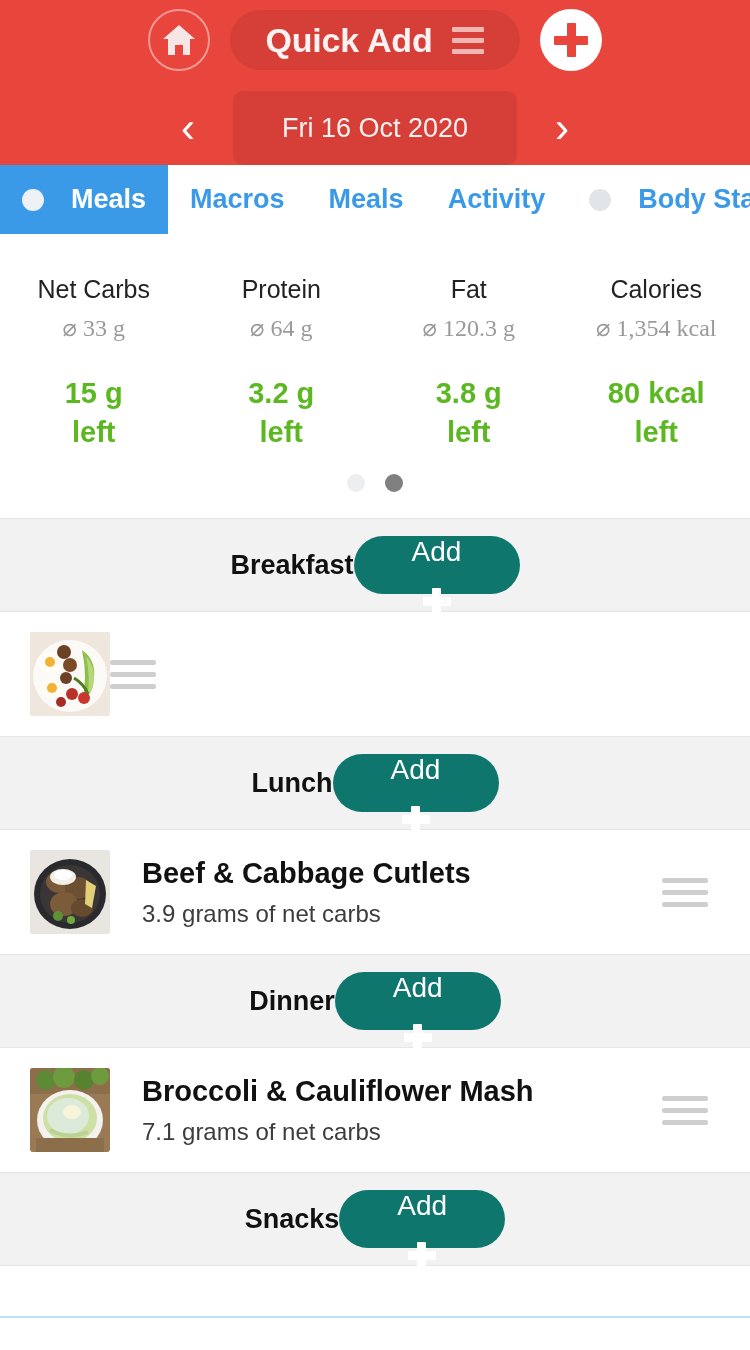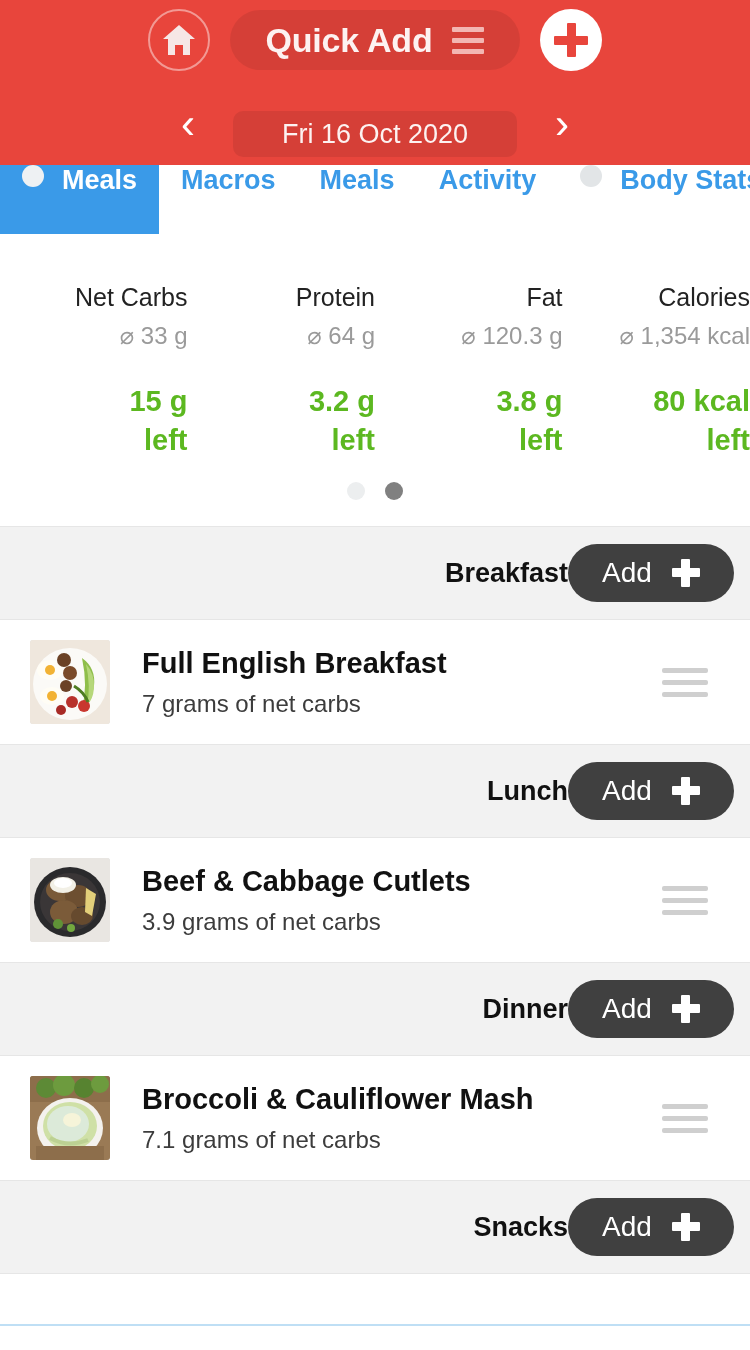--- a/index.html
+++ b/index.html
@@ -48,73 +48,73 @@
   .header-row2 {
     display:flex; align-items:center; justify-content:center;
     gap:28px; margin-top:20px;
   }
   .chev {
     color:#ffffff; font-size:42px; font-weight:300; line-height:1;
     width:34px; text-align:center; user-select:none;
   }
   .date-pill {
     background:rgba(0,0,0,0.08); border-radius:10px;
-    height:46px; min-width:284px; padding:0 24px;
-    display:flex; align-items:center; justify-content:center;margin-top:20px;
+    height:74px; min-width:284px; padding:0 24px;
+    display:flex; align-items:center; justify-content:center;
   }
   .date-label { color:#fdf2f1; font-size:27px; font-weight:normal; }
 
   
   .tabbar {
     height:70px; background:#ffffff;
     display:flex; align-items:stretch; overflow:hidden;
     border-bottom:1px solid #ffffff;
   }
   .tab {
-    display:flex; align-items:flex-start; gap:18px;
+    display:flex; align-items:center; gap:27px;
     padding:0 22px; white-space:nowrap;
     font-size:27px; font-weight:bold; color:#3a9ae8;
   }
   .tab.active { background:#3a9ae8; color:#ffffff; }
   .tab-dot {
     width:22px; height:22px; border-radius:50%;
     background:#e2e5e7; flex:none;
   }
   .tab.active .tab-dot { background:#eef1f3; }
 
   
   .macros {
     display:flex; padding:40px 0 0 0; background:#ffffff;
   }
-  .macro-col { flex:1; text-align:right;margin-top:8px; }
+  .macro-col { flex:1; text-align:center; }
   .macro-name { font-size:25px; color:#222222; margin-bottom:10px; }
-  .macro-avg { font-size:24px; color:#9a9a9a; }
+  .macro-avg { font-size:24px; color:#9a9a9a;font-family:Liberation Serif, serif; }
   .macro-left {
     margin-top:32px; font-size:29px; font-weight:bold;
     color:#5cb820; line-height:1.35;
   }
   .dots {
     display:flex; justify-content:center; gap:20px;
     padding:22px 0 26px 0; background:#ffffff;
   }
   .dot { width:18px; height:18px; border-radius:50%; background:#eceeef; }
   .dot.active { background:#808080; }
 
   
   .meal-head {
     height:94px; background:#f2f2f2;
-    display:flex; align-items:center; justify-content:flex-end;
+    display:flex; align-items:center; justify-content:center;
     padding:0 16px 0 16px;
     border-top:1px solid #e6e6e6; border-bottom:1px solid #e6e6e6;
   }
   .meal-title { font-size:27px; font-weight:bold; color:#111111; }
   .add-btn {
-    background:#404040; border-radius:32px; height:58px;
+    background:#0f766e; border-radius:32px; height:58px;
     min-width:166px; padding:0 26px;
-    display:flex; align-items:center; justify-content:center; gap:20px;
+    display:flex; align-items:center; justify-content:center; gap:20px;flex-direction:column;
   }
   .add-label { color:#ffffff; font-size:28px; }
   .add-plus { position:relative; width:28px; height:28px; }
   .add-plus .bar-h { position:absolute; top:9px; left:0; width:28px; height:9px; background:#ffffff; border-radius:1px; }
   .add-plus .bar-v { position:absolute; left:9px; top:0; width:9px; height:28px; background:#ffffff; border-radius:1px; }
 
   .food-row {
     height:124px; background:#ffffff;
     display:flex; align-items:center; padding:0 20px 0 30px;
   }
@@ -256,24 +256,20 @@
           <path d="M56 24 q9 10 8 24 q-1 12 -7 17 q4 -18 -1 -41z" fill="#b6d77a"></path>
           <circle cx="34" cy="20" r="7" fill="#6b4226"></circle>
           <circle cx="40" cy="33" r="7" fill="#7a4a29"></circle>
           <circle cx="36" cy="46" r="6" fill="#6b4226"></circle>
           <circle cx="42" cy="62" r="6" fill="#b8322c"></circle>
           <circle cx="54" cy="66" r="6" fill="#c9372f"></circle>
           <circle cx="31" cy="70" r="5" fill="#a82b26"></circle>
           <path d="M44 46 q10 6 14 16" stroke="#4e7d22" stroke-width="3" fill="none"></path>
         </svg>
       </span>
-      <span class="food-text">
-        <span class="food-name" style="display:block">Full English Breakfast</span>
-        <span class="food-sub" style="display:block">7 grams of net carbs</span>
-      </span>
       <span class="drag-handle">
         <span></span>
         <span></span>
         <span></span>
       </span>
     </div>
     <div class="meal-head">
       <span class="meal-title">Lunch</span>
       <span class="add-btn">
         <span class="add-label">Add</span>

